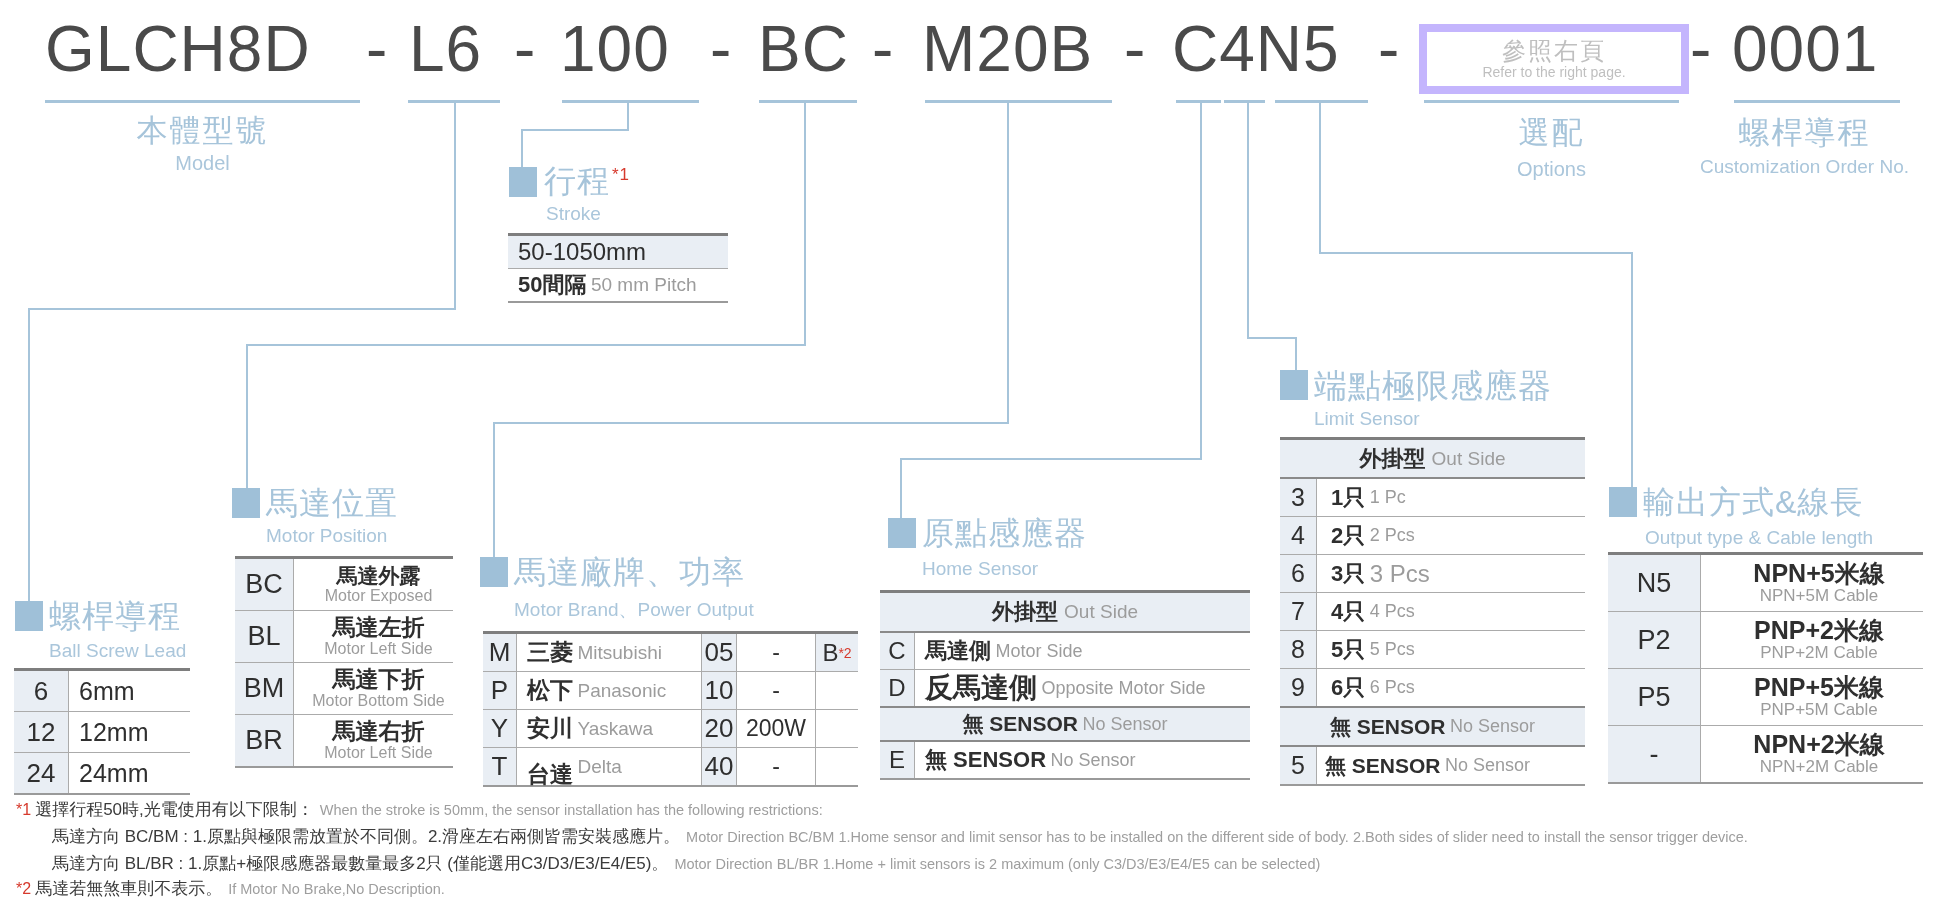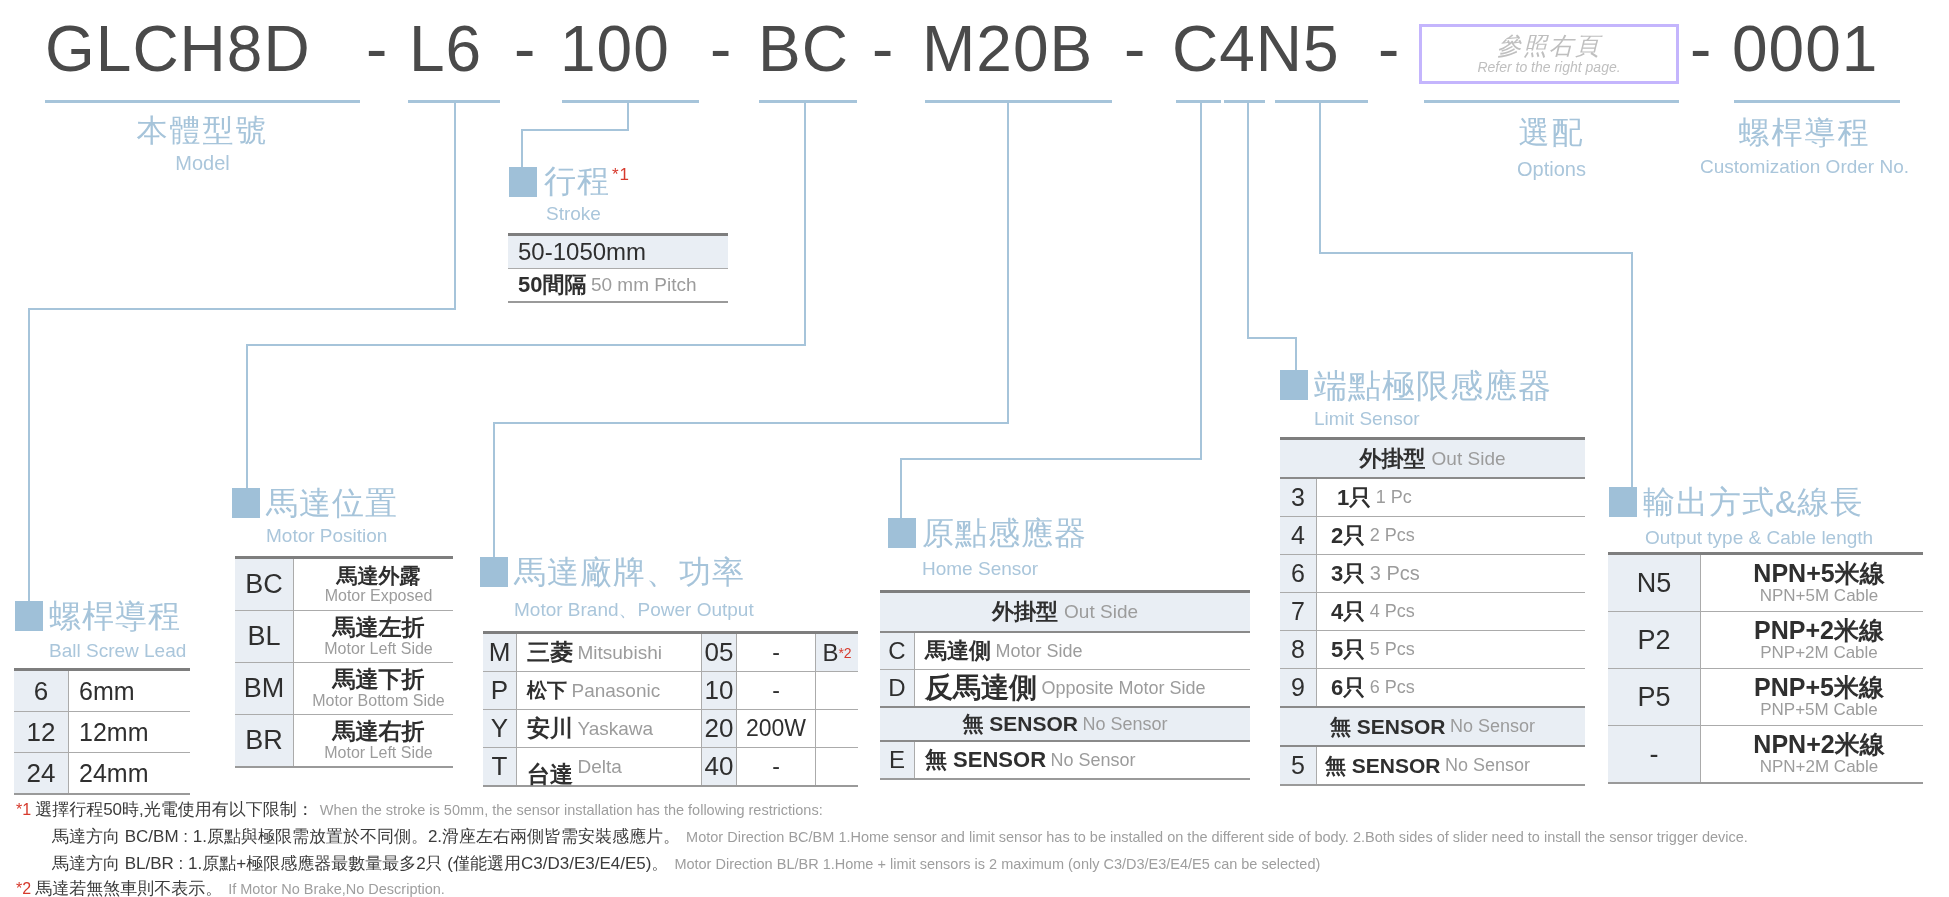--- a/index.html
+++ b/index.html
@@ -13,22 +13,22 @@
   .ln{position:absolute;background:#a6c4da;}
   
   .sq{position:absolute;width:28px;height:30px;background:#9fc0d8;}
   .hcn{position:absolute;font-size:32px;color:#a6c4da;white-space:nowrap;letter-spacing:1px;}
   .hen{position:absolute;font-size:19px;color:#aac6db;white-space:nowrap;}
   .hnote{font-size:17px;color:#d6392c;vertical-align:super;margin-left:2px;}
   
   .lblcn{position:absolute;font-size:31px;color:#a6c4da;text-align:center;letter-spacing:2px;}
   .lblen{position:absolute;font-size:20px;color:#aac6db;text-align:center;}
   
-  .opt-box{position:absolute;left:1419px;top:24px;width:254px;height:54px;border:3px solid #c4b5fd;
-           display:flex;flex-direction:column;align-items:center;justify-content:center;background:#fff;font-style:italic;}
+  .opt-box{position:absolute;left:1419px;top:24px;width:254px;height:54px;border:8px solid #c4b5fd;
+           display:flex;flex-direction:column;align-items:center;justify-content:center;background:#fff;}
   .opt-box .b1{font-size:24px;color:#bfbfbf;letter-spacing:2px;line-height:1.05;}
   .opt-box .b2{font-size:14px;color:#bfbfbf;}
   
   .tbl{position:absolute;border-top:3px solid #7e7e7e;border-bottom:2px solid #9a9a9a;background:#fff;}
   .tr{display:flex;border-bottom:1px solid #ababab;align-items:stretch;}
   .tr:last-child{border-bottom:none;}
   .tr.strong{border-top:2px solid #8a8a8a;margin-top:-1px;}
   .td-code{background:#e9eef4;border-right:1px solid #ababab;display:flex;align-items:center;justify-content:center;
            font-size:26px;color:#2f2f2f;flex:none;}
   .td{display:flex;align-items:center;padding-left:10px;color:#2f2f2f;}
@@ -188,21 +188,21 @@
       <div class="td" style="width:174px;border-right:1px solid #ababab;"><span class="cn" style="font-size:23px;">三菱</span>&nbsp;<span class="en" style="font-size:19px;">Mitsubishi</span></div>
       <div class="td-code" style="width:34px;">05</div>
       <div class="td-center" style="width:78px;border-right:1px solid #ababab;font-size:23px;color:#2f2f2f;">-</div>
       <div class="td-center shade" style="flex:1;font-size:24px;color:#2f2f2f;">
           <span>B</span>
           <span class="supred">*2</span>
         </div>
     </div>
     <div class="tr" style="height:37px;">
       <div class="td-code" style="width:33px;">P</div>
-      <div class="td" style="width:174px;border-right:1px solid #ababab;"><span class="cn" style="font-size:20px;font-family:Liberation Mono, monospace;">松下</span>&nbsp;<span class="en" style="font-size:19px;">Panasonic</span></div>
+      <div class="td" style="width:174px;border-right:1px solid #ababab;"><span class="cn" style="font-size:23px;font-family:Liberation Mono, monospace;">松下</span>&nbsp;<span class="en" style="font-size:19px;">Panasonic</span></div>
       <div class="td-code" style="width:34px;">10</div>
       <div class="td-center" style="width:78px;border-right:1px solid #ababab;font-size:23px;color:#2f2f2f;">-</div>
       <div class="td-center" style="flex:1;"></div>
     </div>
     <div class="tr" style="height:37px;">
       <div class="td-code" style="width:33px;">Y</div>
       <div class="td" style="width:174px;border-right:1px solid #ababab;"><span class="cn" style="font-size:23px;">安川</span>&nbsp;<span class="en" style="font-size:19px;">Yaskawa</span></div>
       <div class="td-code" style="width:34px;">20</div>
       <div class="td-center" style="width:78px;border-right:1px solid #ababab;font-size:23px;color:#2f2f2f;">200W</div>
       <div class="td-center" style="flex:1;"></div>
@@ -242,29 +242,29 @@
 
   <div class="sq" style="left:1280px;top:370px;"></div>
   <div class="hcn" style="left:1314px;top:364px;font-size:33px;">端點極限感應器</div>
   <div class="hen" style="left:1314px;top:408px;">Limit Sensor</div>
   <div class="tbl" style="left:1280px;top:437px;width:305px;">
     <div class="tr shade hdr" style="height:37px;">
       <div class="full-row"><span class="cn" style="font-size:22px;">外掛型</span>&nbsp;<span class="en" style="font-size:19px;">Out Side</span></div>
     </div>
     <div class="tr strong" style="height:37px;">
       <div class="td-code" style="width:36px;font-size:25px;">3</div>
-      <div class="td" style="flex:1;padding-left:20px;text-align:right;"><span class="cn" style="font-size:22px;">1只</span>&nbsp;<span class="en" style="font-size:18px;">1 Pc</span></div>
+      <div class="td" style="flex:1;padding-left:14px;text-align:right;"><span class="cn" style="font-size:22px;">1只</span>&nbsp;<span class="en" style="font-size:18px;">1 Pc</span></div>
     </div>
     <div class="tr" style="height:37px;">
       <div class="td-code" style="width:36px;font-size:25px;">4</div>
       <div class="td" style="flex:1;padding-left:14px;"><span class="cn" style="font-size:22px;">2只</span>&nbsp;<span class="en" style="font-size:18px;">2 Pcs</span></div>
     </div>
     <div class="tr" style="height:37px;">
       <div class="td-code" style="width:36px;font-size:25px;">6</div>
-      <div class="td" style="flex:1;padding-left:14px;"><span class="cn" style="font-size:22px;">3只</span>&nbsp;<span class="en" style="font-size:20px;">3 Pcs</span></div>
+      <div class="td" style="flex:1;padding-left:14px;"><span class="cn" style="font-size:22px;">3只</span>&nbsp;<span class="en" style="font-size:24px;">3 Pcs</span></div>
     </div>
     <div class="tr" style="height:37px;">
       <div class="td-code" style="width:36px;font-size:25px;">7</div>
       <div class="td" style="flex:1;padding-left:14px;"><span class="cn" style="font-size:22px;">4只</span>&nbsp;<span class="en" style="font-size:18px;">4 Pcs</span></div>
     </div>
     <div class="tr" style="height:37px;">
       <div class="td-code" style="width:36px;font-size:25px;">8</div>
       <div class="td" style="flex:1;padding-left:14px;"><span class="cn" style="font-size:22px;">5只</span>&nbsp;<span class="en" style="font-size:18px;">5 Pcs</span></div>
     </div>
     <div class="tr" style="height:37px;">

